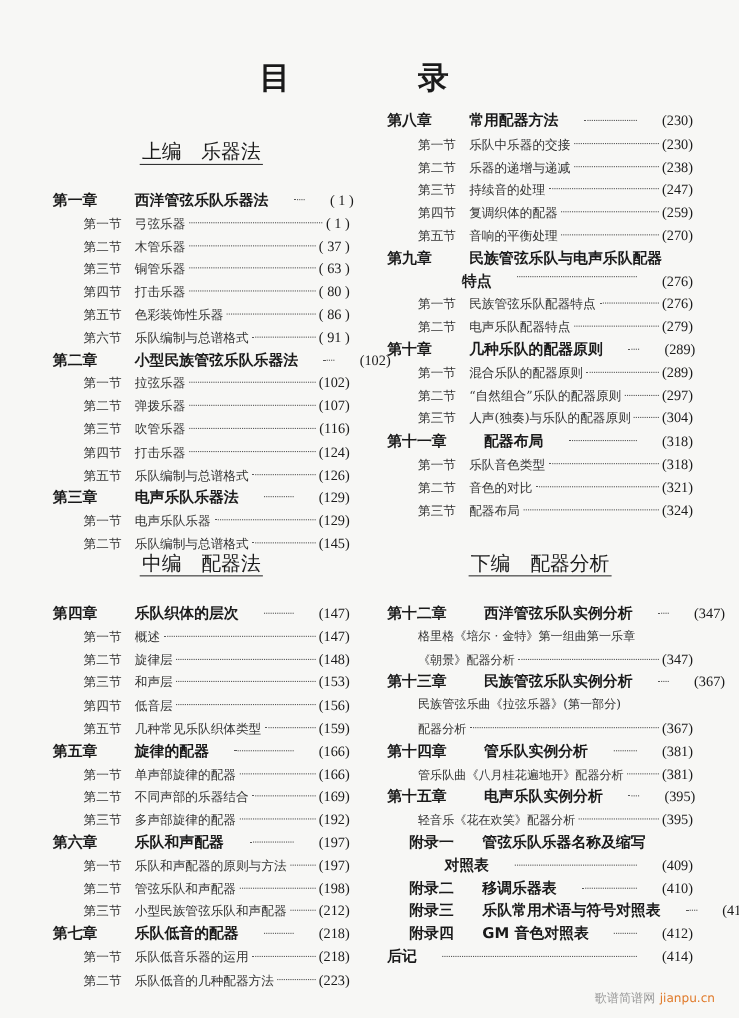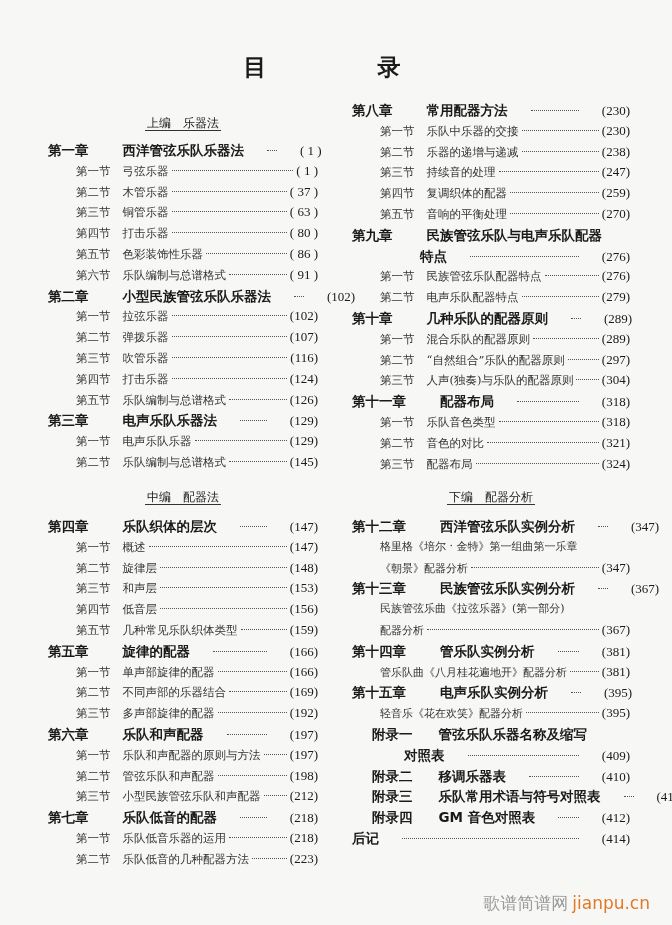--- a/index.html
+++ b/index.html
@@ -2,42 +2,42 @@
 <html><head>
 <meta charset="utf-8">
 <style>
   html, body { margin:0; padding:0; }
   body {
     width:672px; height:925px; background:#f7f7f5; position:relative; overflow:hidden;
     font-family: "DejaVu Serif", "Liberation Serif", serif; color:#1a1a1a;
   }
   .title {
     position:absolute; top:52px; left:0; width:672px; text-align:center;
-    font-family:"DejaVu Sans", sans-serif; font-weight:bold; font-size:23px; letter-spacing:44px;
+    font-family:"DejaVu Sans", sans-serif; font-weight:bold; font-size:28px; letter-spacing:44px;
     padding-left:16px; box-sizing:border-box;
   }
   .col { position:absolute; }
   .col-left { left:48px; width:270px; }
   .col-right { left:352px; width:278px; }
   .part {
-    text-align:center; font-size:12px; margin:0; height:22px; line-height:22px;
+    text-align:center; font-size:18px; margin:16px; height:22px; line-height:22px;
   }
   .part span { border-bottom:1px solid #333; padding:0 2px; }
   .row { display:flex; align-items:baseline; height:20.8px; line-height:20.8px; white-space:nowrap; }
   .chap { font-family:"DejaVu Sans", sans-serif; font-weight:bold; font-size:13.5px;gap:20px; }
   .sec { font-size:11.5px; padding-left:28px; color:#333;text-align:center; }
   .sec .num { margin-right:12px; }
   .chap .num { margin-right:14px; }
   .dots { flex:1; border-bottom:1.5px dotted #555; margin:0 3px; transform:translateY(-4px); min-width:10px; }
   .page { font-family:"Liberation Serif", serif; font-size:13px; font-weight:normal; color:#1a1a1a; }
-  .indent2 { padding-left:68px; }
+  .indent2 { padding-left:68px;align-items:center; }
   .subtext { font-size:11px; padding-left:28px; color:#333; }
   .app .num { margin-right:6px;padding-left:20px; }
   .watermark {
-    position:absolute; right:22px; bottom:10px; font-size:17px; color:#9a9a9a;
+    position:absolute; right:22px; bottom:10px; font-size:11px; color:#9a9a9a;
     font-family:"DejaVu Sans", sans-serif;
   }
   .watermark .domain { color:#e07a2a; margin-left:4px; }
 </style>
 </head>
 <body>
 
 <div class="title">目　录</div>
 
 <div class="col col-left" style="top:112px;">

